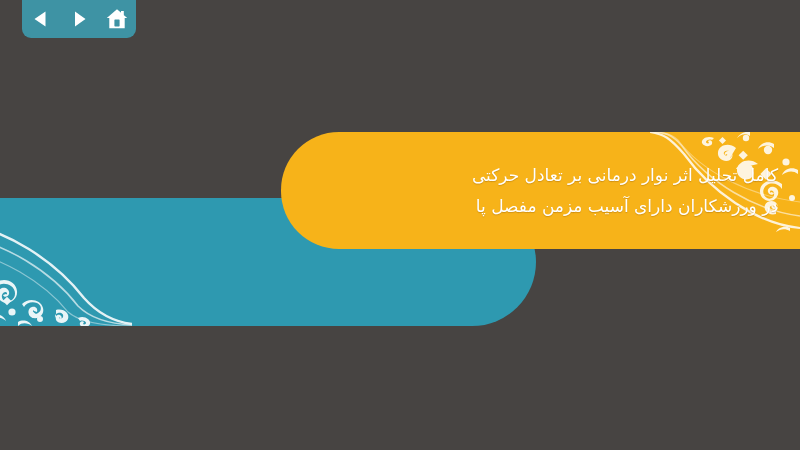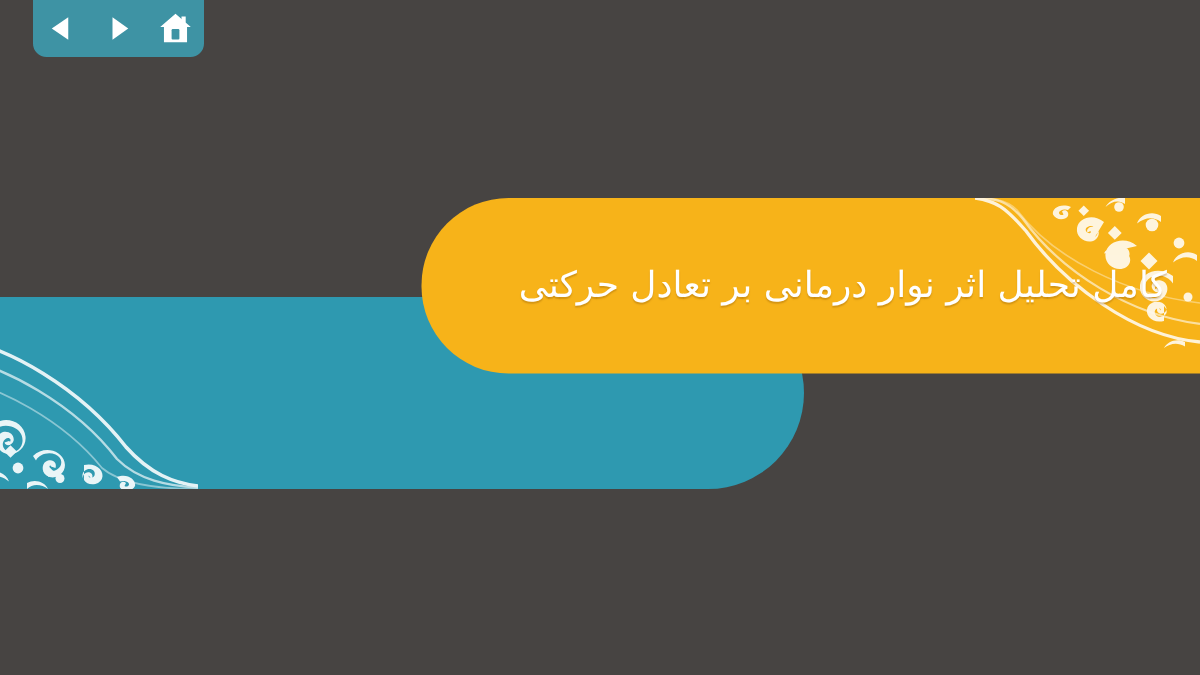--- a/index.html
+++ b/index.html
@@ -105,21 +105,21 @@
     flex-direction: column;
     align-items: flex-end;
     justify-content: center;
     z-index: 5;
   }
   .title-line {
     direction: rtl;
     unicode-bidi: bidi-override;
     text-align: right;
     color: #ffffff;
-    font-size: 24px;
+    font-size: 17px;
     line-height: 31px;
     font-weight: normal;
     white-space: nowrap;
     text-shadow: 0 1px 1px rgba(120,70,0,0.28);
     font-family: "DejaVu Sans", "Liberation Sans", sans-serif;
   }
 </style>
 </head>
 <body>
 
@@ -209,17 +209,18 @@
           <path d="M148,38 c-6,-4 -14,-1 -16,5 c5,-4 11,-5 16,-1 z"></path>
           <path d="M124,12 c-6,-4 -14,-1 -16,5 c5,-4 11,-5 16,-1 z"></path>
           <path d="M100,0 c-5,-1 -11,2 -13,6 c4,-4 9,-5 13,-2 z"></path>
           <path d="M140,96 c-6,-3 -12,0 -14,4 c4,-3 9,-4 14,-1 z"></path>
         </g>
       </svg>
     </span>
 
     <div id="title-wrap">
       <div class="title-line">کامل تحلیل اثر نوار درمانی بر تعادل حرکتی</div>
+      <div class="title-line">در ورزشکاران دارای آسیب مزمن مفصل پا</div>
     </div>
 
   </div>
 
 </div>
 
 </body></html>

